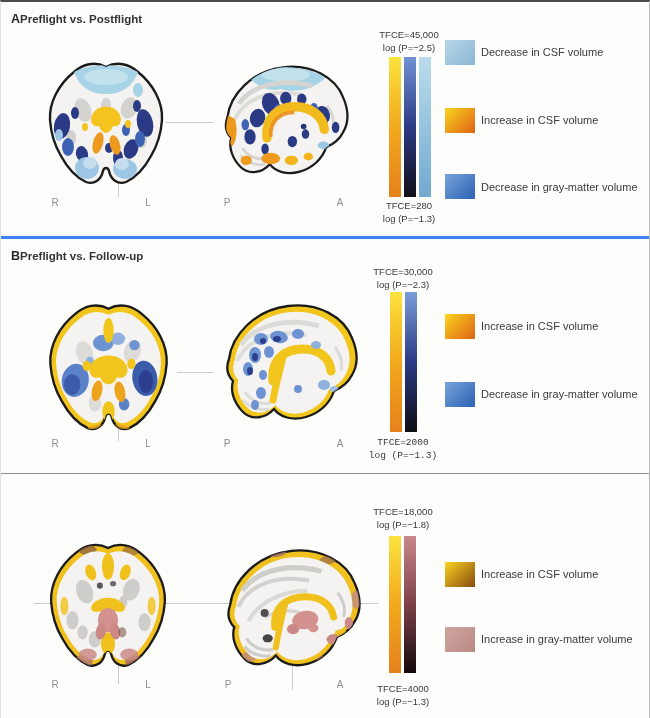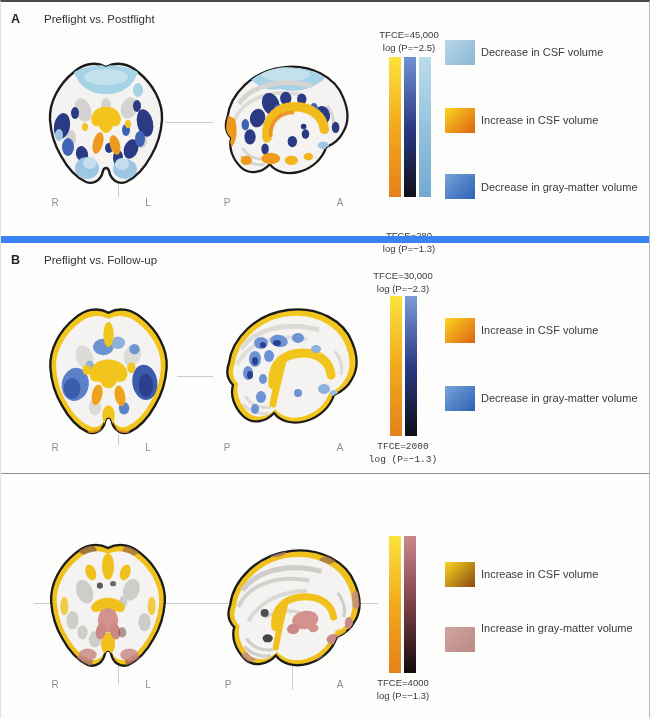--- a/index.html
+++ b/index.html
@@ -12,26 +12,26 @@
     position: relative;
     width: 650px; height: 718px;
     background: #fdfdfc;
     border-top: 2px solid #4a4a4a;
     border-right: 1px solid #b9b9b9;
     border-left: 1px solid #e2e2e2;
     overflow: hidden;
   }
   .panel { position: relative; width: 100%; }
   .panel-a { height: 234px; }
-  .panel-b { height: 237px; border-top: 7px solid #3b82f6; padding-left: 12px; }
+  .panel-b { height: 237px; border-top: 3px solid #3b82f6; padding-left: 12px; }
   .panel-c { height: 245px; border-top: 1px solid #8f8f8f; }
 
   .title-row { position: absolute; left: 10px; white-space: nowrap; }
   .panel-letter { font-weight: bold; font-size: 12.5px; color: #262626; }
-  .panel-title  { font-weight: normal; font-size: 11.5px; color: #333; margin-left: 24px; }
+  .panel-title  { font-weight: bold; font-size: 11.5px; color: #333; margin-left: 0; }
 
   .brain { position: absolute; }
   .brain svg { width: 100%; height: 100%; display: block; }
 
   .orient-label {
     position: absolute; width: 14px; text-align: center;
     font-size: 10px; color: #8f8f8f;
   }
 
   .cb-label {
@@ -157,21 +157,21 @@
 
     <div class="cb-label" style="left:348px;top:26px;">
       <div>TFCE=45,000</div>
       <div>log (P=−2.5)</div>
     </div>
     <div class="bars" style="left:388px;top:55px;height:140px;">
       <div class="bar" style="background: linear-gradient(rgb(251, 227, 62), rgb(242, 169, 29), rgb(229, 129, 28));"></div>
       <div class="bar" style="background: linear-gradient(rgb(112, 146, 211), rgb(44, 58, 134), rgb(16, 16, 24));"></div>
       <div class="bar" style="background: linear-gradient(rgb(187, 220, 236), rgb(149, 195, 222), rgb(114, 169, 209));"></div>
     </div>
-    <div class="cb-label" style="left:348px;top:197px;margin-top:30px;">
+    <div class="cb-label" style="left:348px;top:197px;">
       <div>TFCE=280</div>
       <div>log (P=−1.3)</div>
     </div>
 
     <div class="swatch" style="left: 444px; top: 38px; background: linear-gradient(135deg, rgb(183, 214, 232), rgb(138, 183, 212));"></div>
     <span class="legend-label" style="top:44px;">Decrease in CSF volume</span>
     <div class="swatch" style="left: 444px; top: 106px; background: linear-gradient(135deg, rgb(249, 213, 32), rgb(223, 99, 19));"></div>
     <span class="legend-label" style="top:112px;">Increase in CSF volume</span>
     <div class="swatch" style="left: 444px; top: 172px; background: linear-gradient(135deg, rgb(119, 164, 218), rgb(44, 97, 180));"></div>
     <span class="legend-label" style="top:179px;">Decrease in gray-matter volume</span>
@@ -367,28 +367,32 @@
           <ellipse cx="63" cy="95" rx="5" ry="4" fill="#454545"></ellipse>
         </g>
       </svg>
     </div>
 
     <span class="orient-label" style="left:47px;top:205px;">R</span>
     <span class="orient-label" style="left:140px;top:205px;">L</span>
     <span class="orient-label" style="left:220px;top:205px;">P</span>
     <span class="orient-label" style="left:332px;top:205px;">A</span>
 
+    <div class="cb-label" style="left:342px;top:31px;">
+      <div>TFCE=18,000</div>
+      <div>log (P=−1.8)</div>
+    </div>
     <div class="bars" style="left:388px;top:62px;height:137px;">
       <div class="bar" style="background: linear-gradient(rgb(251, 227, 62), rgb(242, 169, 29), rgb(229, 129, 28));"></div>
       <div class="bar" style="background: linear-gradient(rgb(201, 135, 139), rgb(124, 65, 72), rgb(20, 9, 12));"></div>
     </div>
-    <div class="cb-label" style="left:342px;top:202px;">
+    <div class="cb-label" style="left:342px;top:208px;">
       <div>TFCE=4000</div>
       <div>log (P=−1.3)</div>
     </div>
 
     <div class="swatch" style="left: 444px; top: 88px; background: linear-gradient(135deg, rgb(249, 213, 32), rgb(138, 74, 16));"></div>
     <span class="legend-label" style="top:94px;">Increase in CSF volume</span>
     <div class="swatch" style="left: 444px; top: 153px; background: linear-gradient(135deg, rgb(207, 165, 160), rgb(187, 138, 133));"></div>
-    <span class="legend-label" style="top:148px;">Increase in gray-matter volume</span>
+    <span class="legend-label" style="top:159px;">Increase in gray-matter volume</span>
   </section>
 
 </div>
 
 </body></html>

